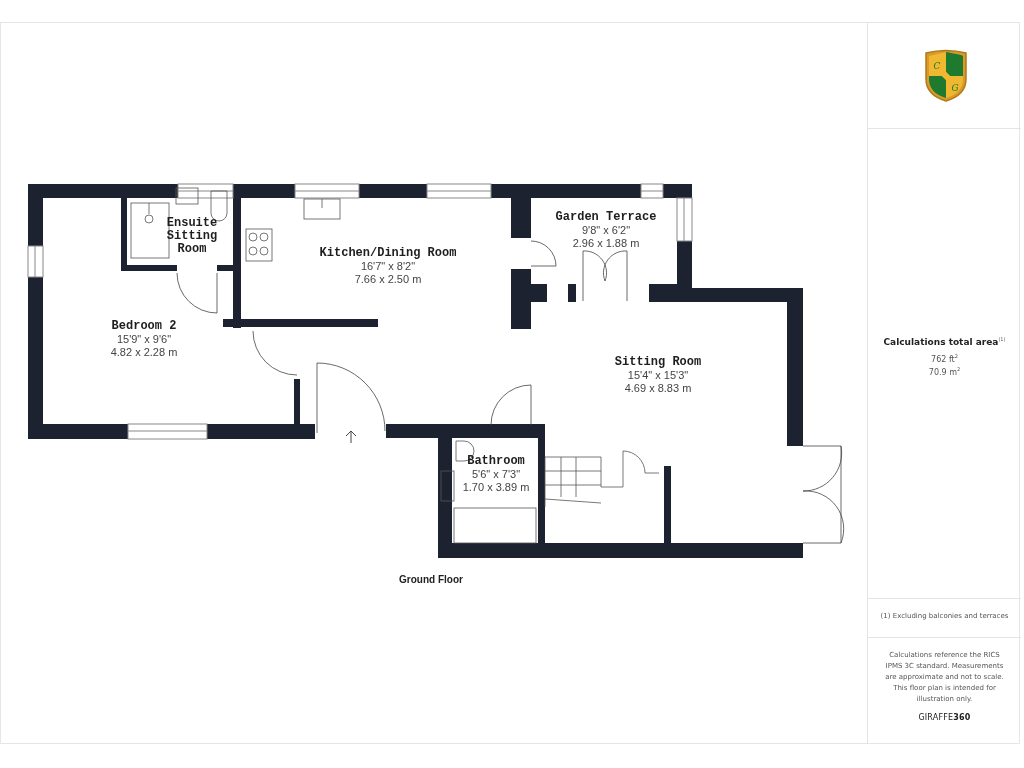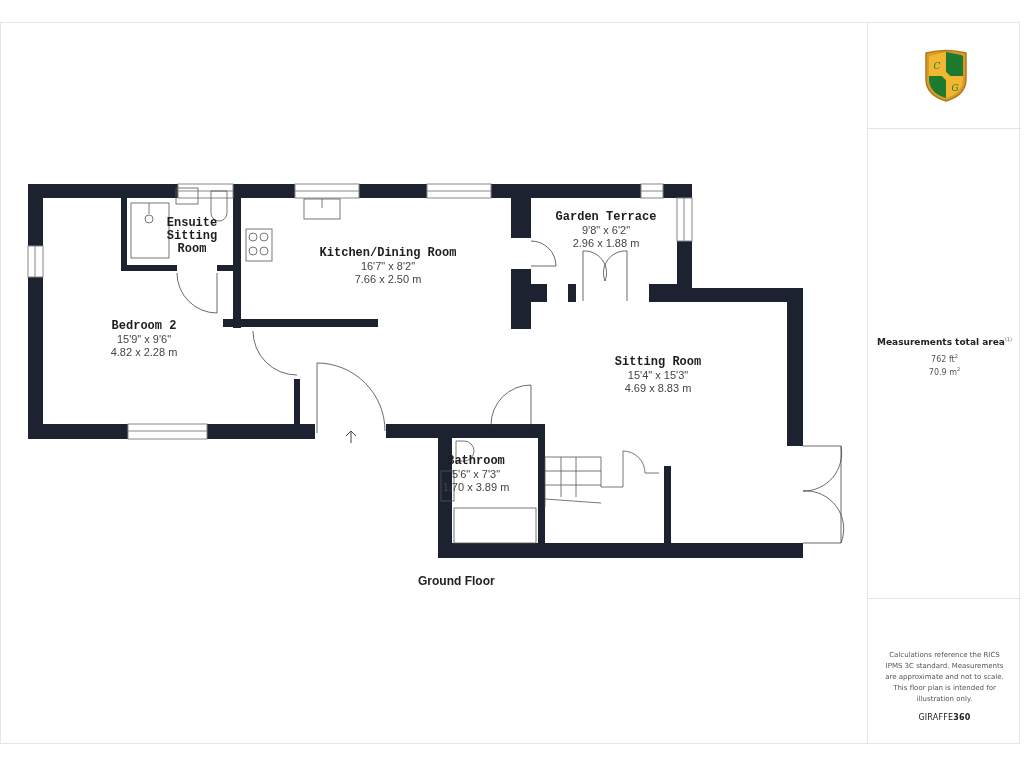--- a/index.html
+++ b/index.html
@@ -18,21 +18,21 @@
     .area-ft { position: absolute; top: 225px; left: 0; right: 0; font-size: 8px; color: #555; }
     .area-m { position: absolute; top: 238px; left: 0; right: 0; font-size: 8px; color: #555; }
     .area-ft sup, .area-m sup { font-size: 5px; }
     .footnote { position: absolute; top: 14px; left: 0; right: 0; font-size: 7px; color: #555; }
     .disclaimer { position: absolute; top: 13px; left: 14px; right: 14px; font-size: 7px; line-height: 11px; color: #555; }
     .brand { position: absolute; top: 76px; left: 0; right: 0; font-size: 8px; color: #222; letter-spacing: 0.2px; }
     .brand b { font-weight: bold; text-align: right; }
     .room-label { position: absolute; text-align: center; color: #222; white-space: nowrap; transform: translateX(-50%); }
     .room-name { font-family: Liberation Mono, monospace; font-weight: bold; font-size: 12px; line-height: 13px; color: #1e1e1e; }
     .room-dim { font-family: "Liberation Sans", sans-serif; font-size: 11px; line-height: 13px; color: #444; }
-    .floor-label { position: absolute; left: 417px; top: 551px; font-size: 12px; font-weight: bold; color: #222; font-family: "Liberation Sans", sans-serif; }
+    .floor-label { position: absolute; left: 398px; top: 551px; font-size: 10px; font-weight: bold; color: #222; font-family: "Liberation Sans", sans-serif; }
     svg.plan { position: absolute; left: 0; top: 0; }
   </style>
 </head>
 <body>
 
 <div class="frame">
   <div class="plan-area">
     <svg class="plan" width="866" height="722" viewBox="0 22 866 722">
       <g fill="#1c2230">
 
@@ -154,21 +154,21 @@
       <div class="room-dim">15'9" x 9'6"</div>
       <div class="room-dim">4.82 x 2.28 m</div>
     </div>
 
     <div class="room-label" style="left:657px; top:333px;">
       <div class="room-name">Sitting Room</div>
       <div class="room-dim">15'4" x 15'3"</div>
       <div class="room-dim">4.69 x 8.83 m</div>
     </div>
 
-    <div class="room-label" style="left:475px; top:432px;">
+    <div class="room-label" style="left:495px; top:432px;">
       <div class="room-name">Bathroom</div>
       <div class="room-dim">5'6" x 7'3"</div>
       <div class="room-dim">1.70 x 3.89 m</div>
     </div>
 
     <div class="floor-label">Ground Floor</div>
   </div>
 
   <div class="side-panel">
     <div class="side-section logo-section">
@@ -179,30 +179,33 @@
         <path d="M6 27 L23 27 L23 49 Q6 44 6 30 Z" fill="#1e7a2e"></path>
         <path d="M23 27 L40 27 L40 30 Q40 44 23 49 Z" fill="#f0b730"></path>
         <rect x="20" y="24" width="6" height="6" transform="rotate(45 23 27)" fill="#f0b730"></rect>
         <text x="14" y="20" font-size="9" font-family="DejaVu Serif, serif" font-style="italic" fill="#1e7a2e" text-anchor="middle">C</text>
         <text x="32" y="42" font-size="9" font-family="DejaVu Serif, serif" font-style="italic" fill="#1e7a2e" text-anchor="middle">G</text>
       </svg>
     </div>
 
     <div class="side-section area-section">
       <div class="area-title">
-        <span>Measurements total area</span><sup>(1)</sup>
+        <span>Calculations total area</span><sup>(1)</sup>
       </div>
       <div class="area-ft">
         <span>762 ft</span><sup>2</sup>
       </div>
       <div class="area-m">
         <span>70.9 m</span><sup>2</sup>
       </div>
     </div>
 
+    <div class="side-section footnote-section">
+      <div class="footnote">(1) Excluding balconies and terraces</div>
+    </div>
 
     <div class="side-section disclaimer-section">
       <div class="disclaimer">Calculations reference the RICS IPMS 3C standard. Measurements are approximate and not to scale. This floor plan is intended for illustration only.</div>
       <div class="brand">
         <span>GIRAFFE</span><b>360</b>
       </div>
     </div>
   </div>
 </div>
 

